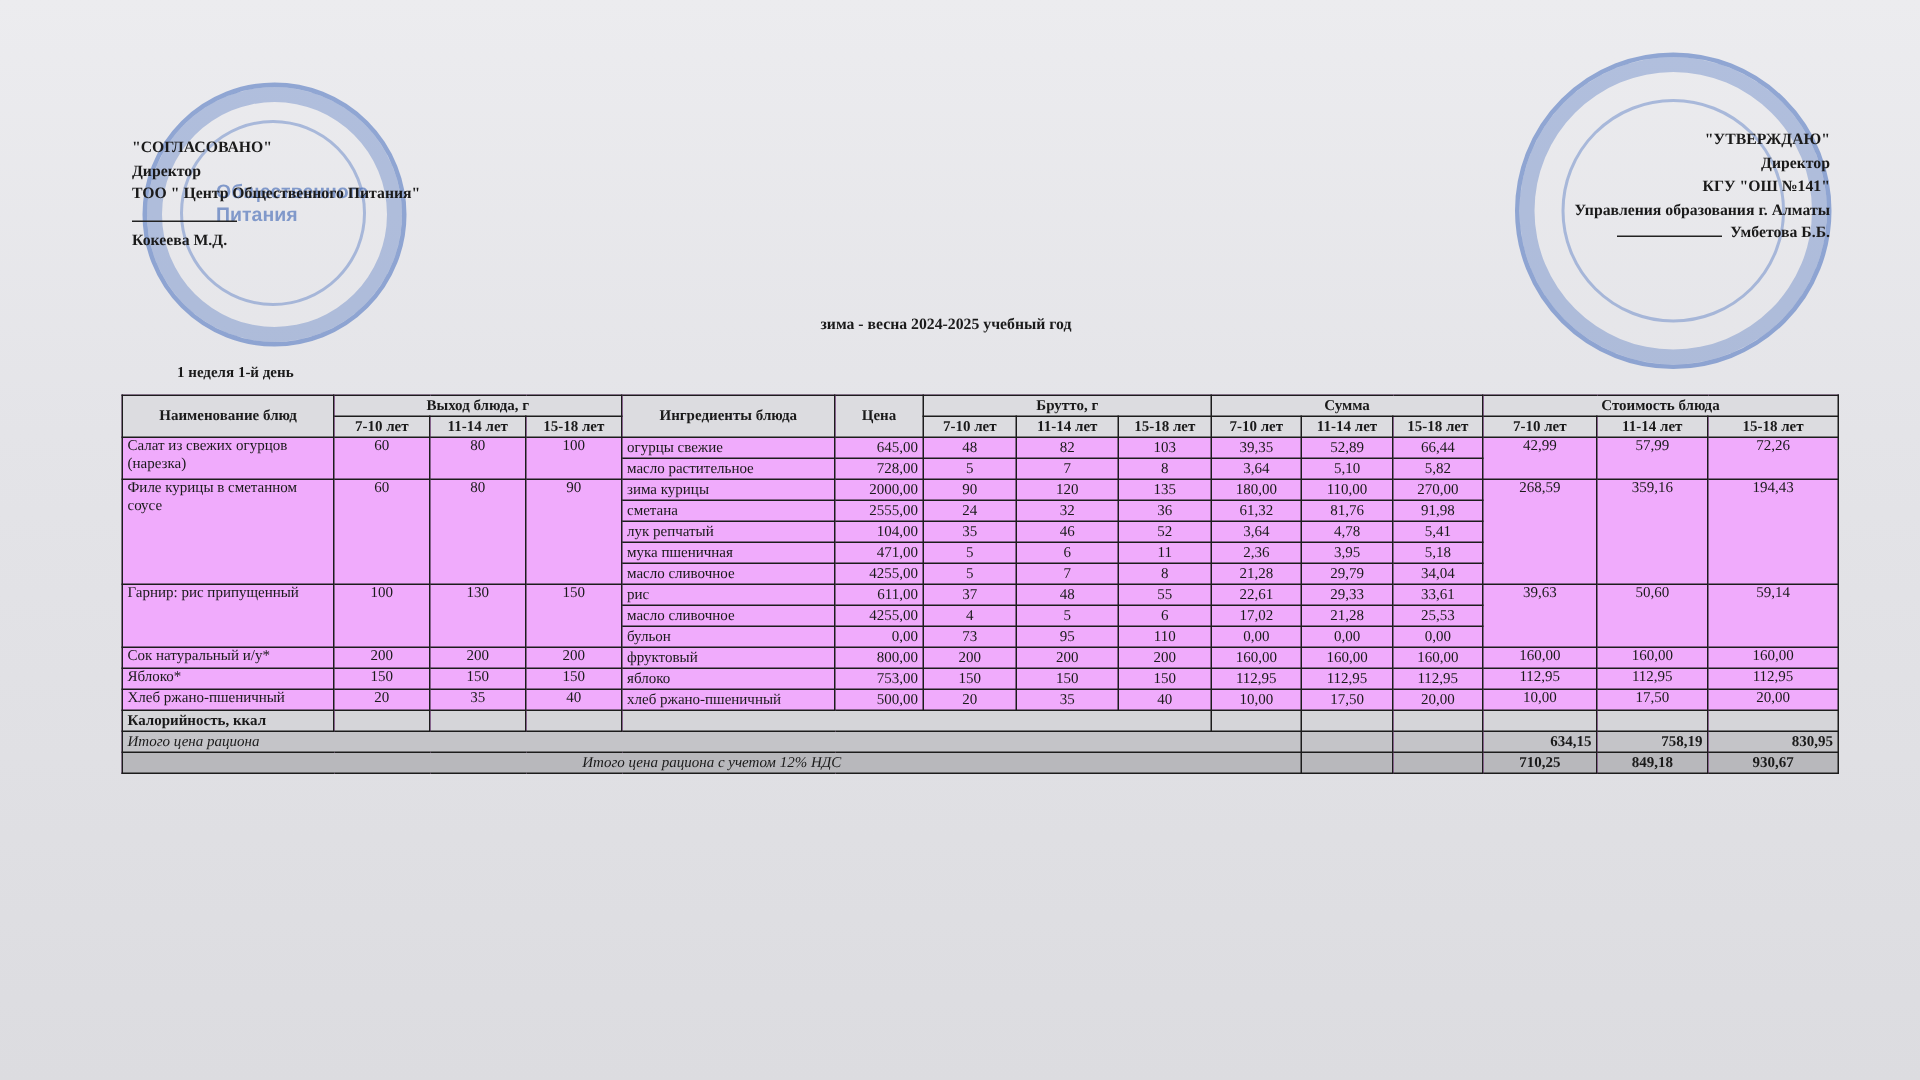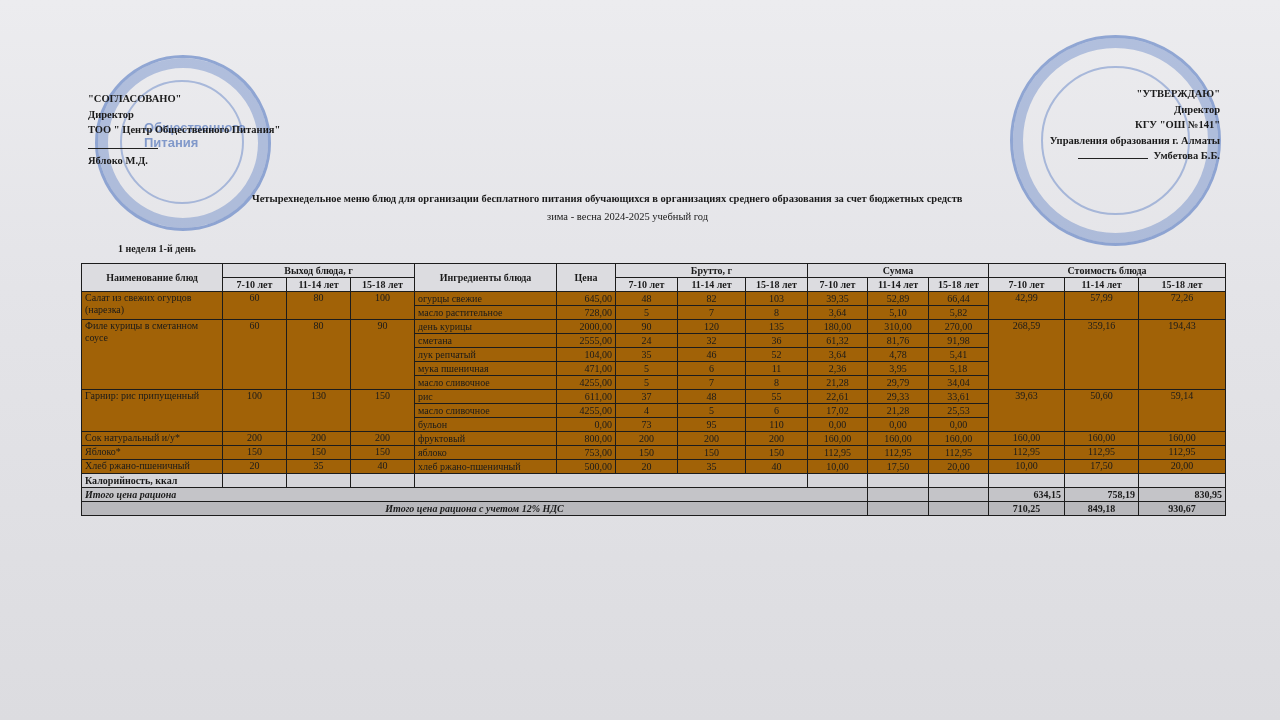--- a/index.html
+++ b/index.html
@@ -35,75 +35,74 @@
     position:absolute; left:88px; top:91px; font-size:10.5px; font-weight:bold; line-height:15.5px;
   }
   .approve-right {
     position:absolute; right:60px; top:86px; font-size:10.5px; font-weight:bold; line-height:15.5px; text-align:right;
   }
   .sign-line { display:inline-block; width:70px; border-bottom:1px solid #222; margin-right:6px; }
   .title {
     position:absolute; left:252px; top:193px; font-size:10.5px; font-weight:bold; white-space:nowrap;
   }
   .subtitle {
-    position:absolute; left:547px; top:211px; font-size:10.5px; font-weight:normal;
+    position:absolute; left:547px; top:211px; font-size:10.5px; font-weight:bold;
   }
   .week {
     position:absolute; left:82px; top:243px; font-size:10px; font-weight:bold;margin-left:36px;
   }
   table.menu {
     position:absolute; left:81px; top:263px;
     border-collapse:collapse; table-layout:fixed;
-    font-size:10px; background:#a16207;
+    font-size:10px; background:#f0abfc;
   }
   table.menu td, table.menu th {
     border:1px solid #1c1c1c; padding:0 3px; height:13px; line-height:12px;
     overflow:hidden; white-space:nowrap;
   }
   table.menu th { font-weight:bold; text-align:center; background:#dcdce0; }
   .c { text-align:center; }
   .r { text-align:right; }
   .top { vertical-align:top; }
   .wrap { white-space:normal !important; }
   .cal td { background:#d5d5d9; }
   .bold { font-weight:bold; }
   .total td { background:#c4c4c8; }
   .total2 td { background:#b8b8bc;text-align:center; }
-  .it { font-style:italic; font-weight:bold; }
+  .it { font-style:italic; font-weight:normal; }
 </style>
 </head>
 <body>
 
 <div class="page">
 
   <div class="stamp stamp-left">
     <div class="stamp-inner"></div>
     <div class="stamp-text">Общественного Питания</div>
   </div>
   <div class="stamp stamp-right">
     <div class="stamp-inner"></div>
   </div>
 
   <div class="approve-left">
     <div>"СОГЛАСОВАНО"</div>
     <div>Директор</div>
     <div>ТОО " Центр Общественного Питания"</div>
     <div><span class="sign-line"></span></div>
-    <div>Яблоко М.Д.</div>
+    <div>Кокеева М.Д.</div>
   </div>
 
   <div class="approve-right">
     <div>"УТВЕРЖДАЮ"</div>
     <div>Директор</div>
     <div>КГУ  "ОШ №141"</div>
     <div>Управления образования г. Алматы</div>
     <div><span class="sign-line"></span><span>Умбетова Б.Б.</span></div>
   </div>
 
-  <div class="title">Четырехнедельное меню блюд для организации бесплатного питания обучающихся в организациях среднего образования за счет бюджетных средств</div>
   <div class="subtitle">зима - весна 2024-2025 учебный год</div>
   <div class="week">1 неделя 1-й день</div>
 
   <table class="menu">
     <colgroup>
       <col style="width:141px">
         <col style="width:64px">
         <col style="width:64px">
         <col style="width:64px">
       <col style="width:142px">
@@ -169,27 +168,27 @@
           <td class="c">8</td>
           <td class="c">3,64</td>
           <td class="c">5,10</td>
           <td class="c">5,82</td>
         </tr>
         <tr>
           <td class="top wrap" rowspan="5">Филе курицы в сметанном соусе</td>
           <td class="c top" rowspan="5">60</td>
           <td class="c top" rowspan="5">80</td>
           <td class="c top" rowspan="5">90</td>
-          <td>день курицы</td>
+          <td>зима курицы</td>
           <td class="r">2000,00</td>
           <td class="c">90</td>
           <td class="c">120</td>
           <td class="c">135</td>
           <td class="c">180,00</td>
-          <td class="c">310,00</td>
+          <td class="c">110,00</td>
           <td class="c">270,00</td>
           <td class="c top" rowspan="5">268,59</td>
           <td class="c top" rowspan="5">359,16</td>
           <td class="c top" rowspan="5">194,43</td>
         </tr>
         <tr>
           <td>сметана</td>
           <td class="r">2555,00</td>
           <td class="c">24</td>
           <td class="c">32</td>

